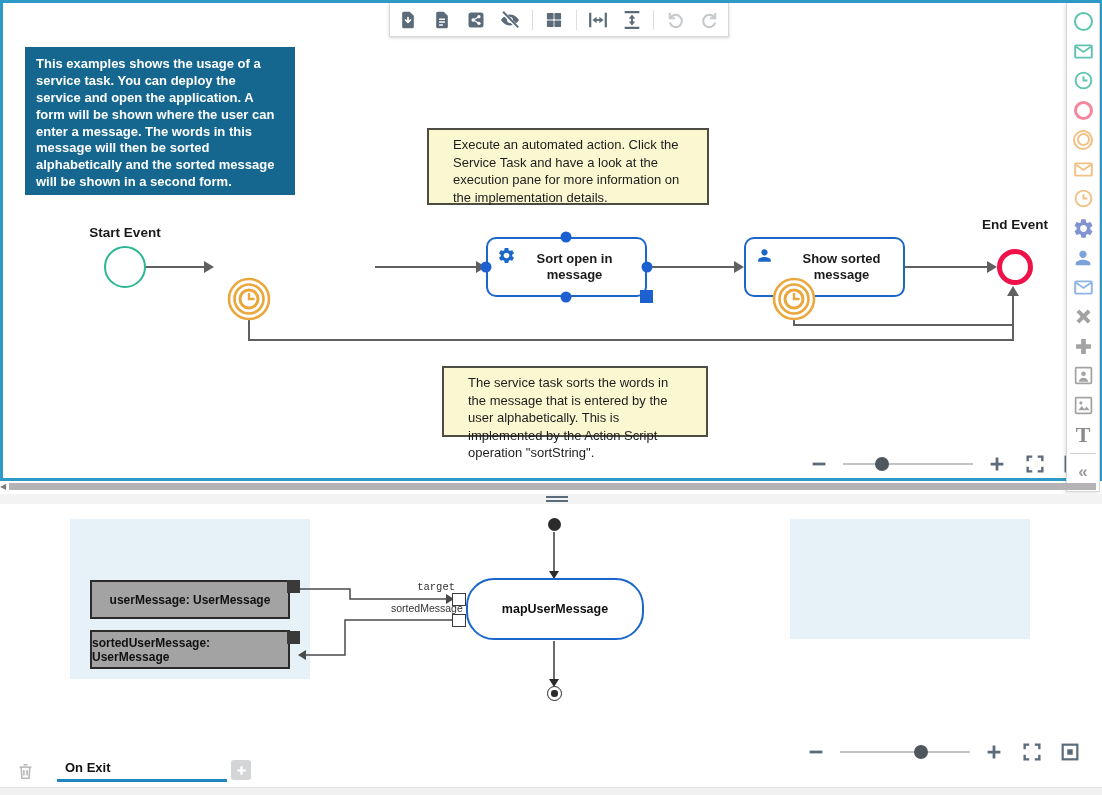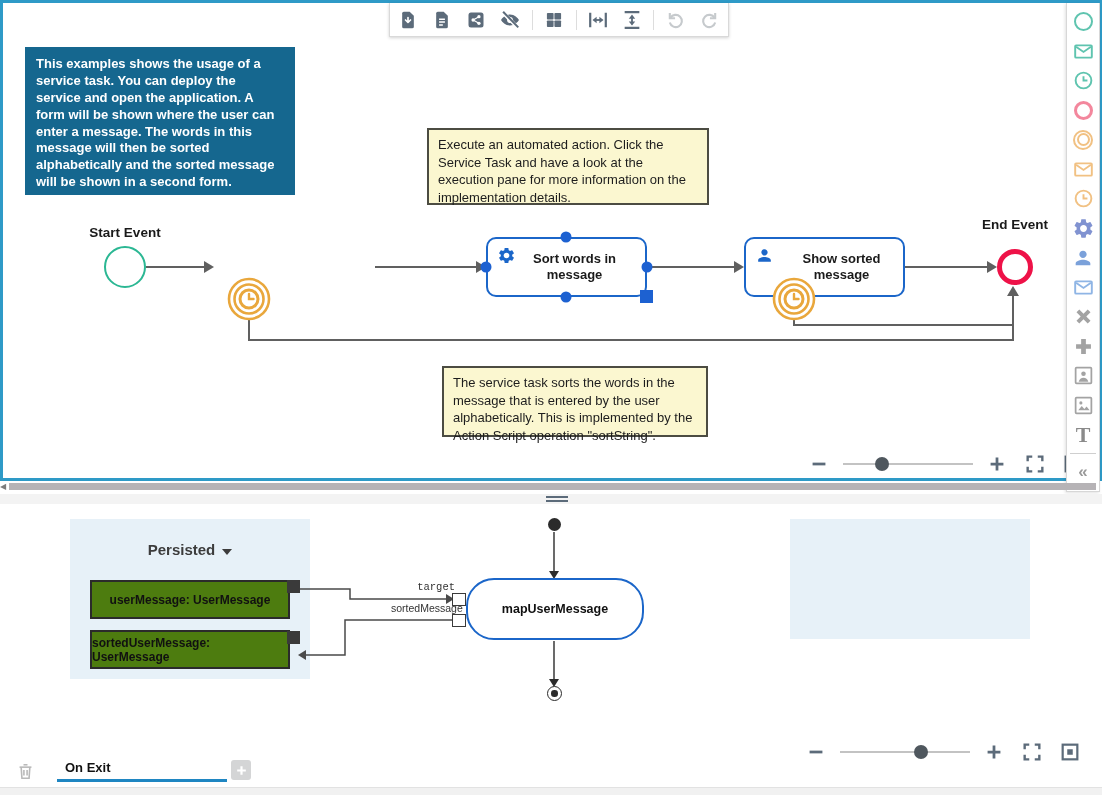--- a/index.html
+++ b/index.html
@@ -14,21 +14,21 @@
   
   .toolbar { left:386px; top:0; width:340px; height:34px; background:#fff; border:1px solid #d9d9d9; border-top:none;
              box-shadow:0 1px 3px rgba(0,0,0,.18); display:flex; align-items:center; justify-content:center; gap:9px; padding:0 6px; }
   .tb-btn { width:28px; height:26px; display:flex; align-items:center; justify-content:center; color:#5c6b7a; cursor:pointer; }
   .tb-btn.disabled { color:#c6cacd; }
   .tb-sep { width:1px; height:20px; background:#ddd; }
 
   
   .info-box { left:22px; top:44px; width:270px; height:148px; background:#15678f; color:#fff;
               font-size:13px; font-weight:bold; line-height:1.3; padding:9px 11px; }
-  .note { background:#fbf7d0; border:2px solid #4c4c42; color:#1d1d1d; font-size:13px; line-height:1.35; padding:6px 9px; }
+  .note { background:#fbf7d0; border:2px solid #4c4c42; color:#1d1d1d; font-size:13px; line-height:1.35; padding:6px 24px; }
   .note1 { left:424px; top:125px; width:282px; height:77px; }
   .note2 { left:439px; top:363px; width:266px; height:71px; }
 
   
   .evt-label { font-size:13.5px; font-weight:bold; color:#1a1a1a; text-align:center; }
   .start-event { left:101px; top:243px; width:42px; height:42px; border:2.5px solid #2bb793; border-radius:50%; background:#fff; }
   .end-event { left:994px; top:246px; width:36px; height:36px; border:5px solid #ee1248; border-radius:50%; background:#fff; }
   .task { width:161px; height:60px; border:2px solid #1b66c9; border-radius:10px; background:#fff;
           display:flex; align-items:center; justify-content:center; text-align:center;
           font-size:13px; font-weight:bold; color:#1a1a1a; line-height:1.25; padding:4px 14px 4px 30px; }
@@ -55,21 +55,21 @@
   
   .hscroll-arrow { left:0; top:483px; width:8px; height:8px; color:#7c7c7c; font-size:8px; line-height:8px; }
   .hscroll-thumb { left:9px; top:483px; width:1087px; height:7px; background:#b6b3b6; }
   .divider { left:0; top:494px; width:1102px; height:10px; background:#f3f3f3; }
   .div-handle { left:546px; top:496px; width:22px; height:6px; border-top:2px solid #5c6b7a; border-bottom:2px solid #5c6b7a; cursor:row-resize; }
 
   
   .map-panel { background:#e7f1f8; }
   .map-title { font-size:15px; font-weight:bold; color:#3c3c3c; text-align:center; }
   .caret-down { display:inline-block; width:0; height:0; border-left:5px solid transparent; border-right:5px solid transparent; border-top:6px solid #3c3c3c; margin-left:7px; }
-  .var-box { width:200px; height:39px; background:#4d7c0f; border:2px solid #2b2b2b; display:flex; align-items:center; justify-content:center;
+  .var-box { width:200px; height:39px; background:#a3a3a3; border:2px solid #2b2b2b; display:flex; align-items:center; justify-content:center;
              font-size:12px; font-weight:bold; color:#111; }
   .out-port { width:13px; height:13px; background:#3a3a3a; }
   .map-node { left:466px; top:578px; width:178px; height:62px; background:#fff; border:2px solid #1b66c9; border-radius:28px;
               display:flex; align-items:center; justify-content:center; font-size:12.5px; font-weight:bold; color:#111; }
   .in-port { width:14px; height:13px; background:#fff; border:1.5px solid #3a3a3a; }
   .conn-label { font-size:10.5px; color:#333; }
   .state-init { left:548px; top:518px; width:13px; height:13px; border-radius:50%; background:#2b2b2b; }
   .state-final { left:547px; top:686px; width:15px; height:15px; border-radius:50%; border:1.6px solid #2b2b2b; display:flex; align-items:center; justify-content:center; background:#fff; }
   .state-final::after { content:""; width:6.5px; height:6.5px; border-radius:50%; background:#2b2b2b; }
 
@@ -102,21 +102,21 @@
   <div class="abs start-event"></div>
   <div class="abs end-event"></div>
 
 
   <div class="abs task" style="left:483px; top:234px;">
     <span class="ticon">
       <svg width="19" height="19" viewBox="0 0 24 24">
           <path fill="currentColor" d="M19.14 12.94c.04-.3.06-.61.06-.94 0-.32-.02-.64-.07-.94l2.03-1.58c.18-.14.23-.41.12-.61l-1.92-3.32c-.12-.22-.37-.29-.59-.22l-2.39.96c-.5-.38-1.03-.7-1.62-.94l-.36-2.54c-.04-.24-.24-.41-.48-.41h-3.84c-.24 0-.43.17-.47.41l-.36 2.54c-.59.24-1.13.57-1.62.94l-2.39-.96c-.22-.08-.47 0-.59.22L2.74 8.87c-.12.21-.08.47.12.61l2.03 1.58c-.05.3-.09.63-.09.94s.02.64.07.94l-2.03 1.58c-.18.14-.23.41-.12.61l1.92 3.32c.12.22.37.29.59.22l2.39-.96c.5.38 1.03.7 1.62.94l.36 2.54c.05.24.24.41.48.41h3.84c.24 0 .44-.17.47-.41l.36-2.54c.59-.24 1.13-.56 1.62-.94l2.39.96c.22.08.47 0 .59-.22l1.92-3.32c.12-.22.07-.47-.12-.61l-2.01-1.58zM12 15.6c-1.98 0-3.6-1.62-3.6-3.6s1.62-3.6 3.6-3.6 3.6 1.62 3.6 3.6-1.62 3.6-3.6 3.6z"></path>
         </svg>
     </span>
-    <span>Sort words in message</span>
+    <span>Sort open in message</span>
   </div>
 
   <div class="abs task" style="left:741px; top:234px;padding-left:48px;">
     <span class="ticon">
       <svg width="19" height="19" viewBox="0 0 24 24">
           <path fill="currentColor" d="M12 12c2.21 0 4-1.79 4-4s-1.79-4-4-4-4 1.79-4 4 1.79 4 4 4zm0 2c-2.67 0-8 1.34-8 4v2h16v-2c0-2.66-5.33-4-8-4z"></path>
         </svg>
     </span>
     <span>Show sorted message</span>
   </div>
@@ -347,23 +347,20 @@
 </div>
 
 <div class="abs hscroll-arrow">◀</div>
 <div class="abs hscroll-thumb"></div>
 <div class="abs divider"></div>
 <div class="abs div-handle"></div>
 
 <div class="abs" style="left:0; top:504px; width:1102px; height:291px; background:#fff;">
 
   <div class="abs map-panel" style="left:70px; top:15px; width:240px; height:160px;"></div>
-  <div class="abs map-title" style="left:70px; top:37px; width:240px; cursor:pointer;">
-    <span>Persisted</span><span class="caret-down"></span>
-  </div>
   <div class="abs var-box" style="left:90px; top:76px;">
     <span>userMessage: UserMessage</span>
   </div>
   <div class="abs out-port" style="left:287px; top:76px;"></div>
   <div class="abs var-box" style="left:90px; top:126px;">
     <span>sortedUserMessage: UserMessage</span>
   </div>
   <div class="abs out-port" style="left:287px; top:127px;"></div>
 
   <div class="abs map-panel" style="left:790px; top:15px; width:240px; height:120px;"></div>

